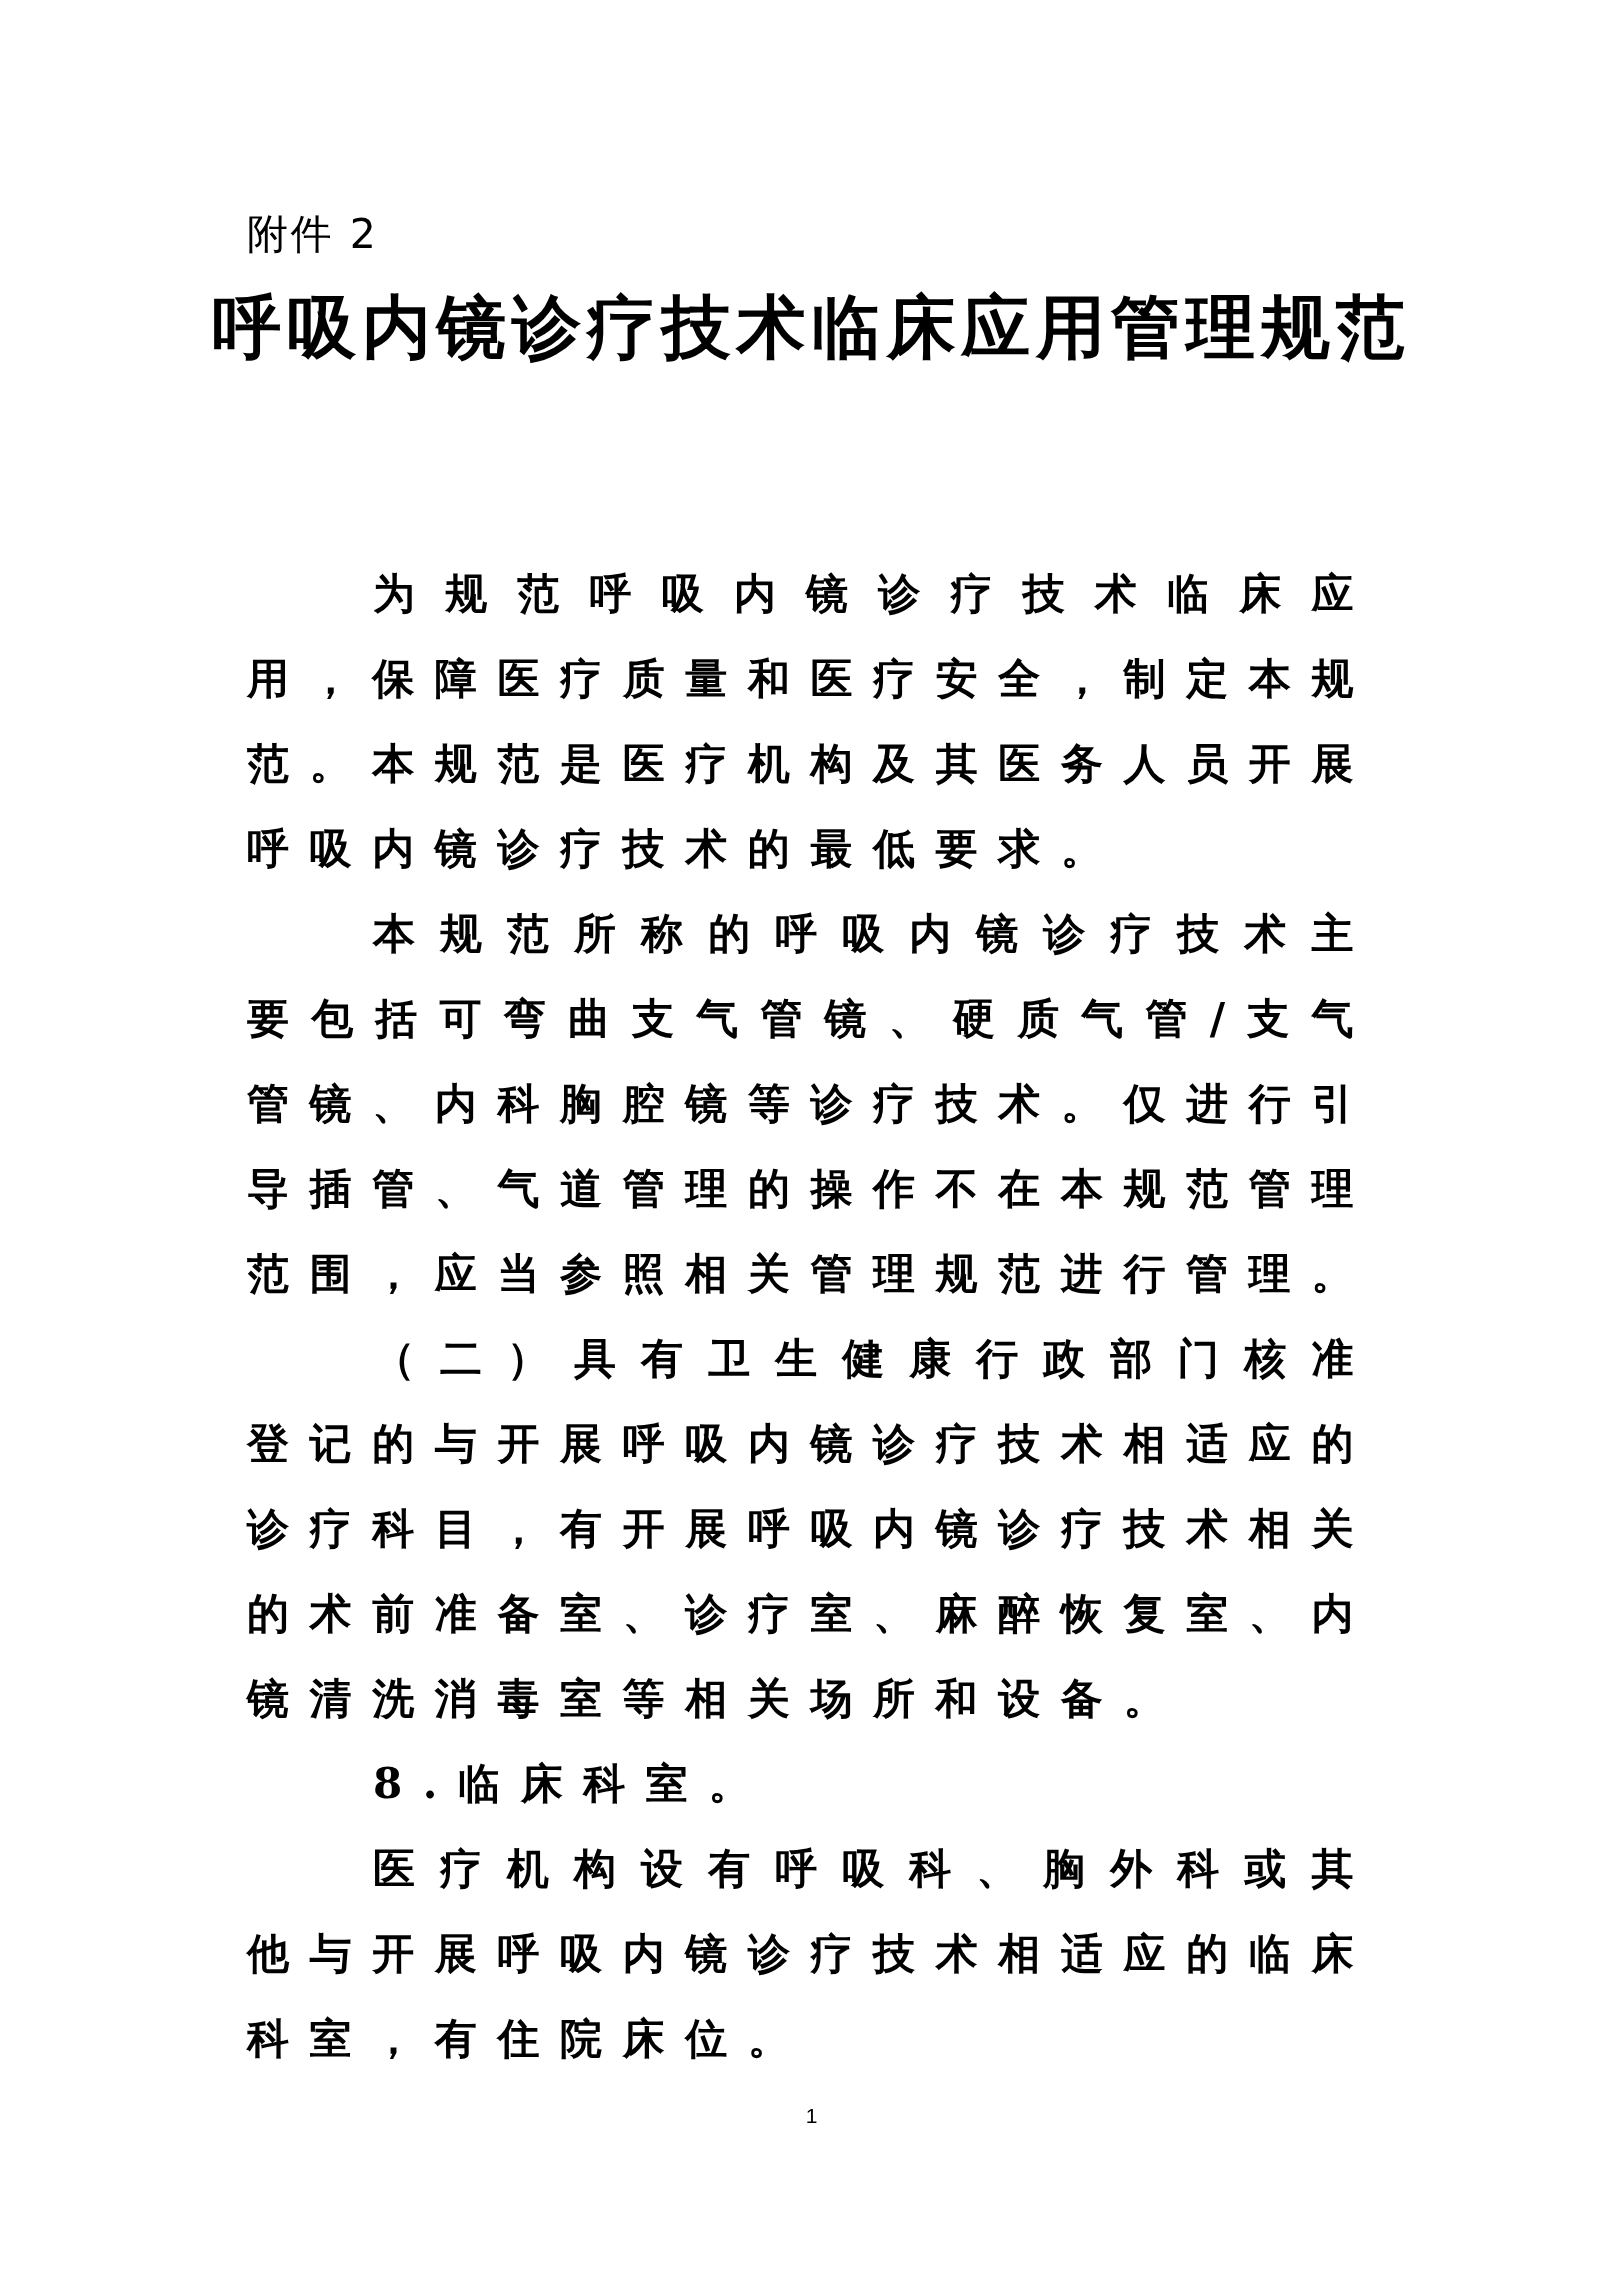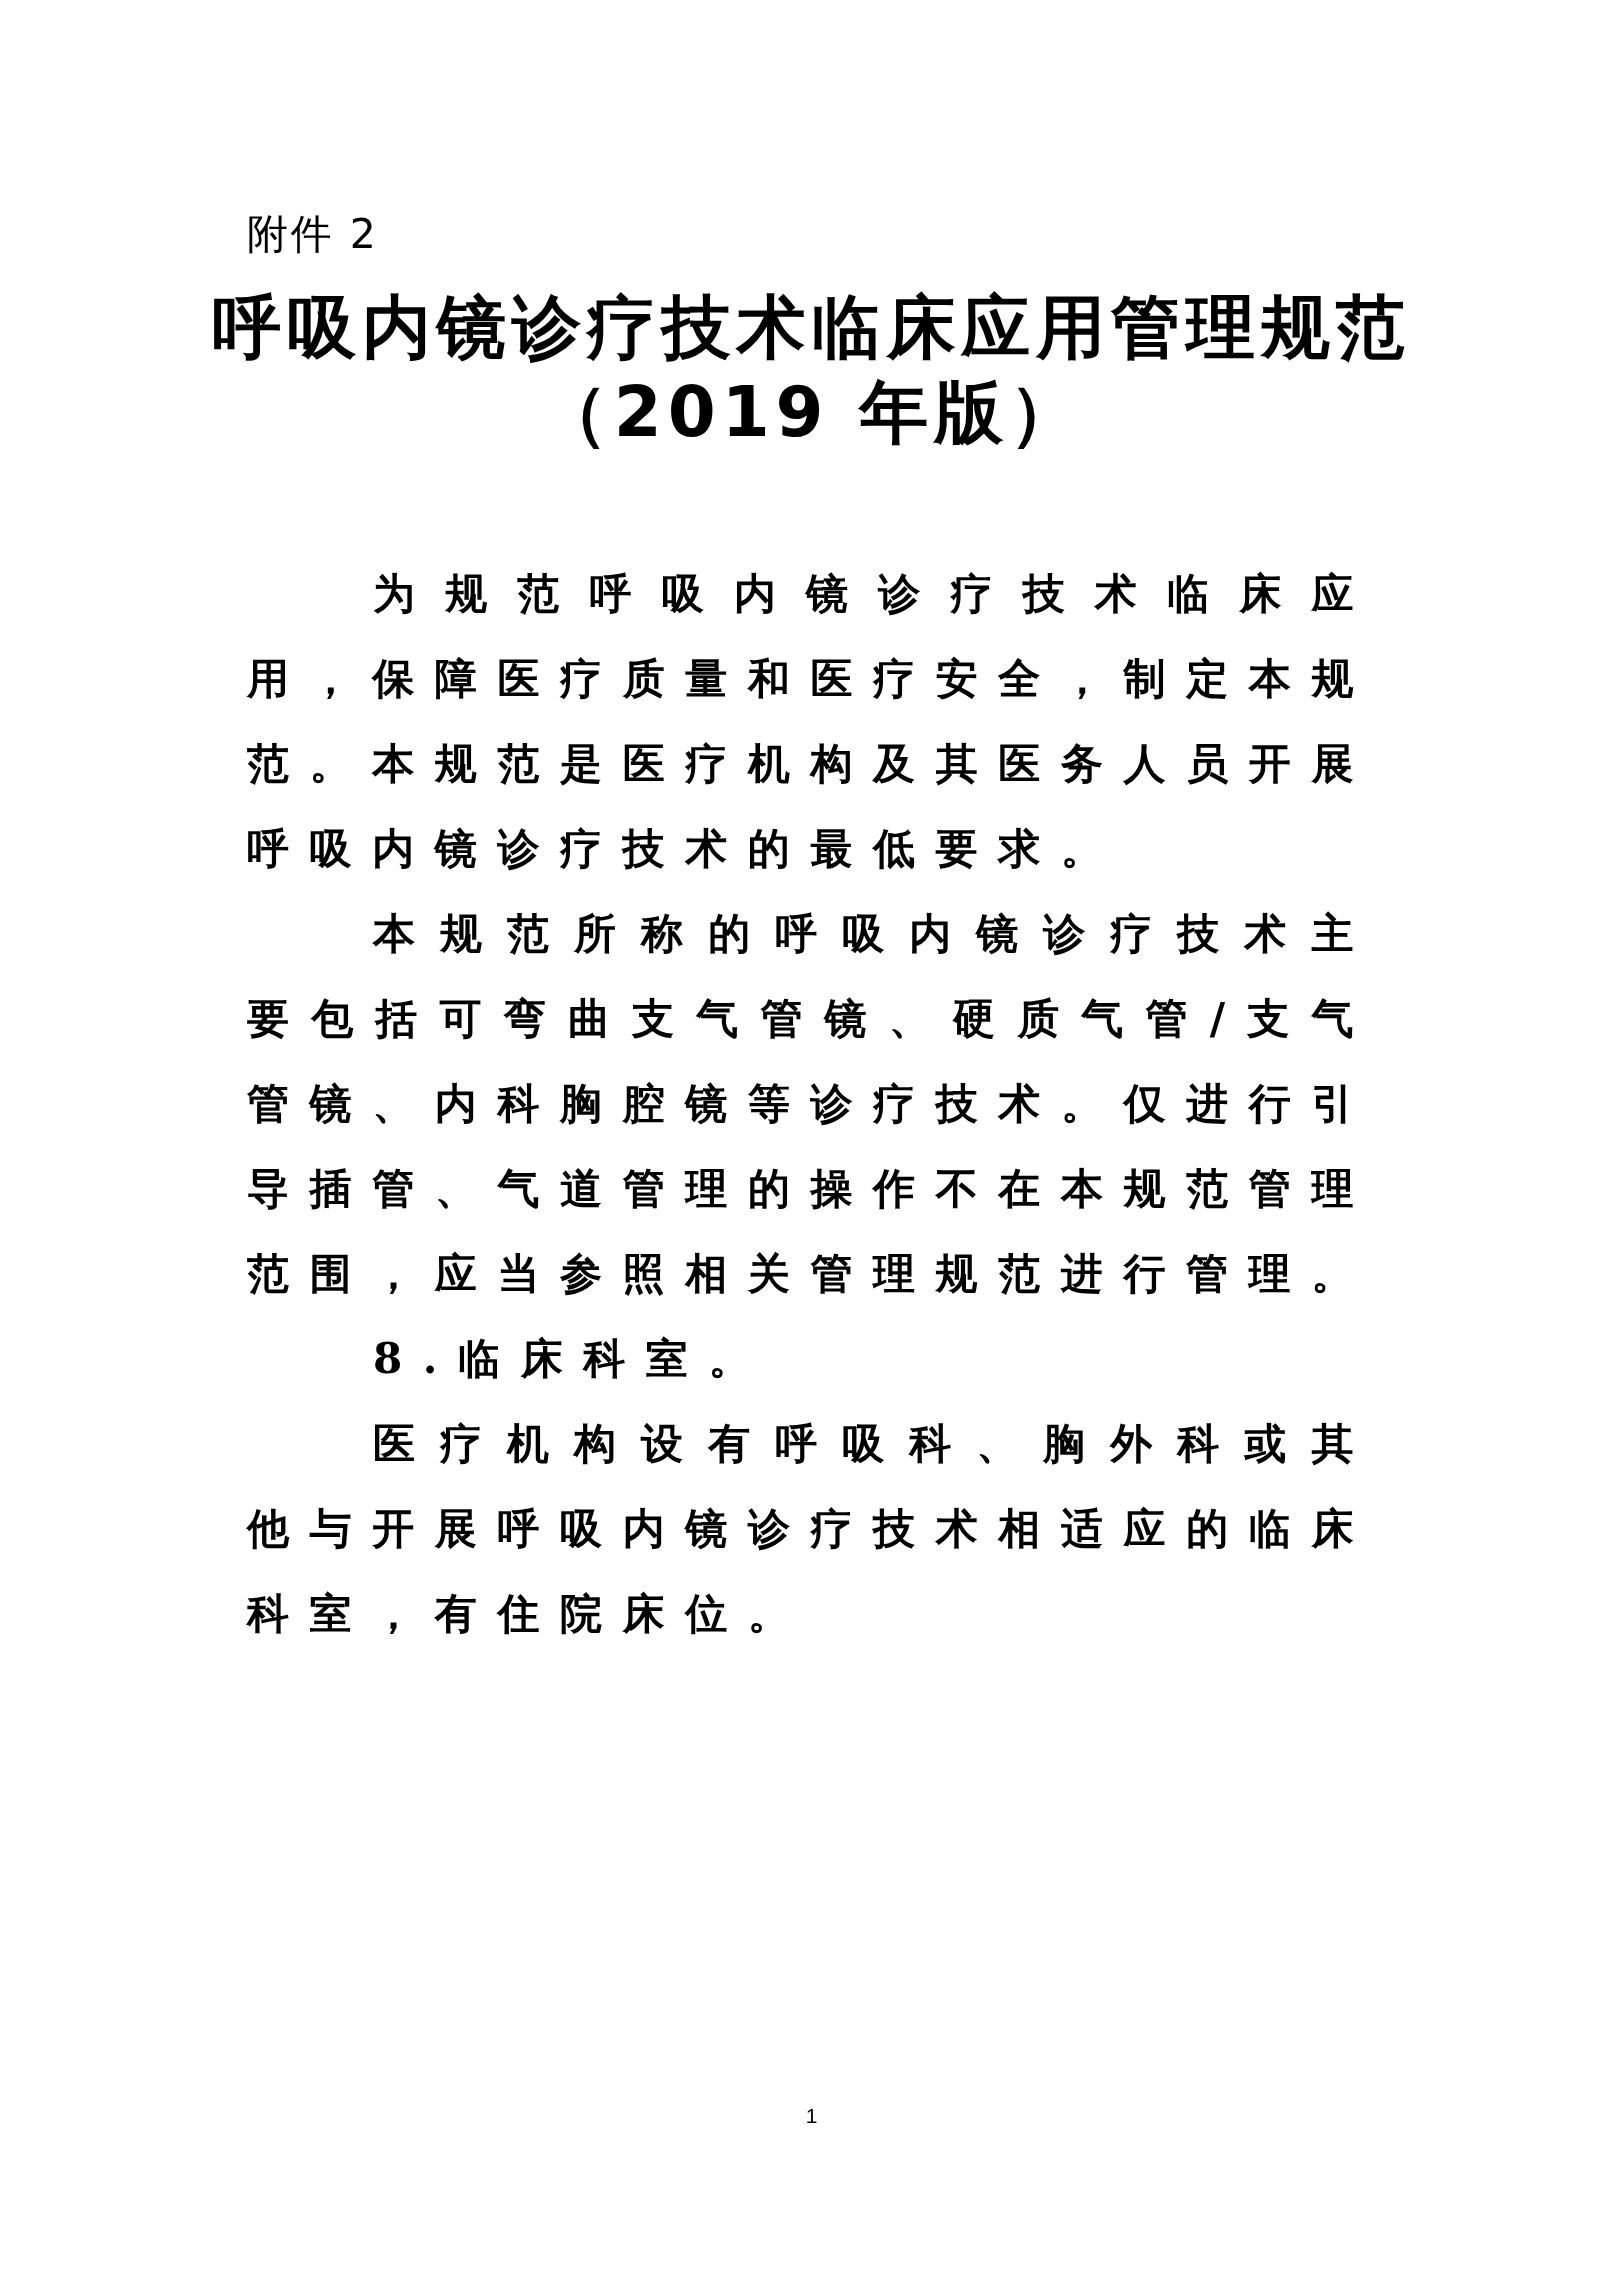--- a/index.html
+++ b/index.html
@@ -28,25 +28,25 @@
     position: absolute; left: 0; width: 1623px; top: 2104px; text-align: center;
     font-family: "Liberation Sans", "DejaVu Sans", sans-serif; font-size: 21px;
   }
 </style>
 </head>
 <body>
 
 <div class="page">
   <div class="attach">附件 2</div>
   <div class="title t1">呼吸内镜诊疗技术临床应用管理规范</div>
-  <div class="title t2">（2019 年版）</div>
 
   <div class="body">
     <p>为规范呼吸内镜诊疗技术临床应用，保障医疗质量和医疗安全，制定本规范。本规范是医疗机构及其医务人员开展呼吸内镜诊疗技术的最低要求。</p>
     <p>本规范所称的呼吸内镜诊疗技术主要包括可弯曲支气管镜、硬质气管/支气管镜、内科胸腔镜等诊疗技术。仅进行引导插管、气道管理的操作不在本规范管理范围，应当参照相关管理规范进行管理。</p>
+    <p>（二）具有卫生健康行政部门核准登记的与开展呼吸内镜诊疗技术相适应的诊疗科目，有开展呼吸内镜诊疗技术相关的术前准备室、诊疗室、麻醉恢复室、内镜清洗消毒室等相关场所和设备。</p>
     <p>8.临床科室。</p>
     <p>医疗机构设有呼吸科、胸外科或其他与开展呼吸内镜诊疗技术相适应的临床科室，有住院床位。</p>
 
   </div>
 
   <div class="pageno">1</div>
 </div>
 
 
 </body></html>

